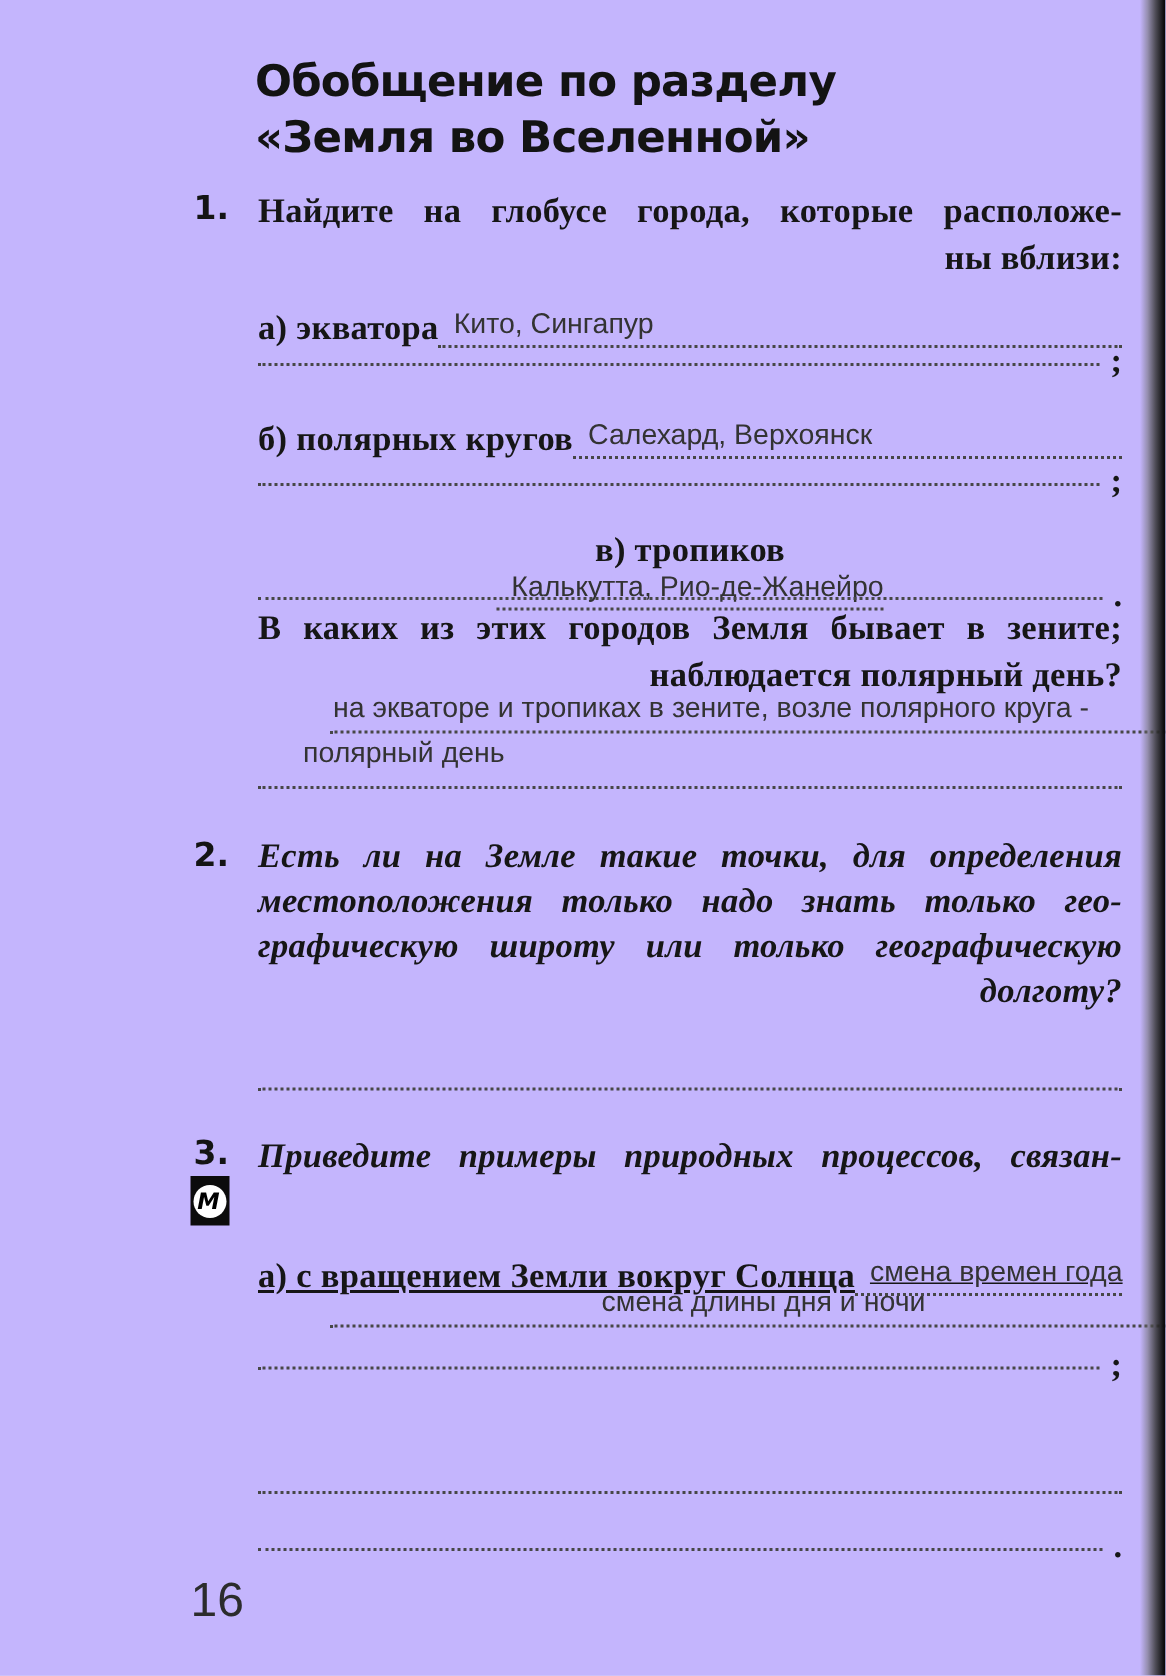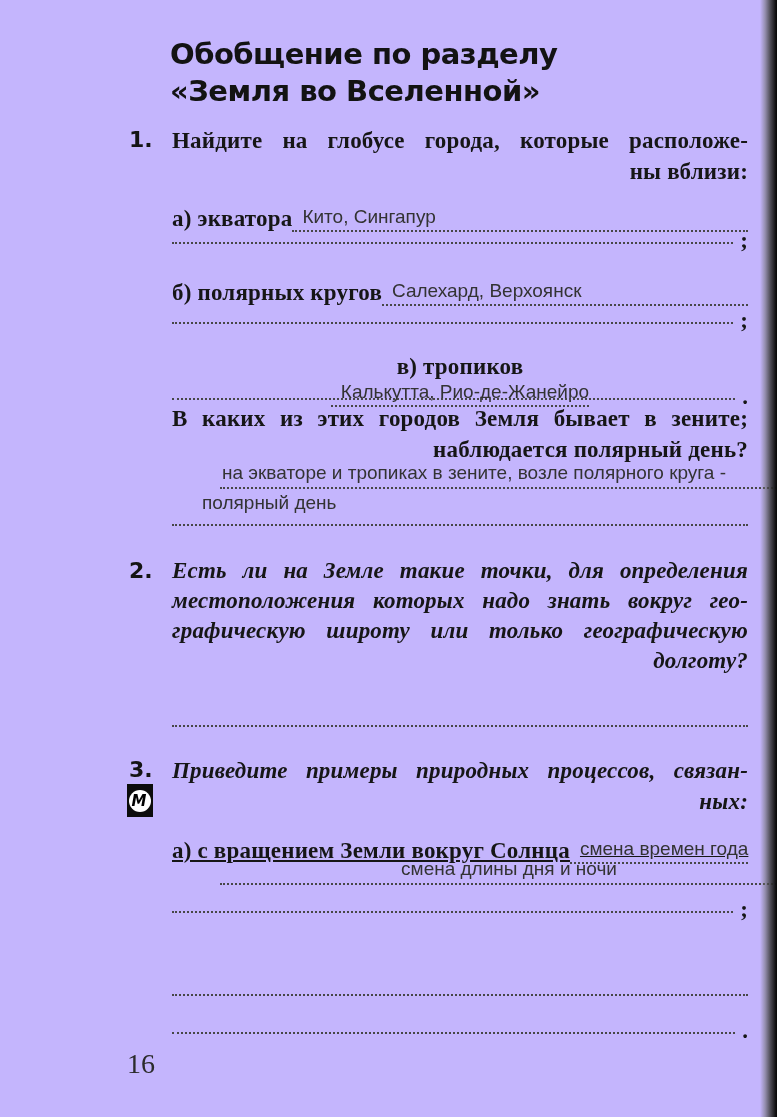--- a/index.html
+++ b/index.html
@@ -86,22 +86,22 @@
     display:flex;align-items:center;justify-content:center;
   }
   .micon-letter{
     font-family:"DejaVu Sans", sans-serif;
     font-style:italic;font-weight:800;font-size:15px;color:#000;
     transform:translateX(-1px);
   }
   
   .pagenum{
     left:127px;top:1048px;
-    font-family:Liberation Serif, serif;
-    font-size:28px;color:#2c2c2c;
+    font-family:Liberation Sans, sans-serif;
+    font-size:32px;color:#2c2c2c;
   }
   
   .scan-shadow{
     right:0;top:0;width:17px;height:1117px;
     background:linear-gradient(to right,
       rgba(120,120,120,0) 0%,
       rgba(110,110,110,0.55) 30%,
       rgba(60,60,60,0.85) 60%,
       #0a0a0a 95%);
   }
@@ -157,32 +157,31 @@
     <span class="ansline">на экваторе и тропиках в зените, возле полярного круга -</span>
   </div>
   <div class="abs plainans" style="top:492px;">полярный день</div>
   <div class="abs ruled" style="top:512px;">
     <span class="dots"></span>
   </div>
 
   <div class="abs qnum" style="top:558px;">2.</div>
   <div class="abs qtext" style="top:556px;line-height:30px;font-style:italic;">
     <div class="jline" style="line-height:30px;">Есть ли на Земле такие точки, для определения</div>
-    <div class="jline" style="line-height:30px;">местоположения которых надо знать вокруг гео-</div>
+    <div class="jline" style="line-height:30px;">местоположения только надо знать только гео-</div>
     <div class="jline" style="line-height:30px;">графическую широту или только географическую</div>
     <div class="lline" style="line-height:30px;">долготу?</div>
   </div>
   <div class="abs ruled" style="top:713px;">
     <span class="dots"></span>
   </div>
 
   <div class="abs qnum" style="top:757px;">3.</div>
   <div class="abs qtext" style="top:755px;font-style:italic;">
     <div class="jline">Приведите примеры природных процессов, связан-</div>
-    <div class="lline">ных:</div>
   </div>
 
   <div class="abs micon">
     <span class="micon-circle">
       <span class="micon-letter">М</span>
     </span>
   </div>
 
   <div class="abs ansrow" style="top:820px;height:30px;text-decoration:underline;">
     <span class="label">а) с вращением Земли вокруг Солнца</span>

